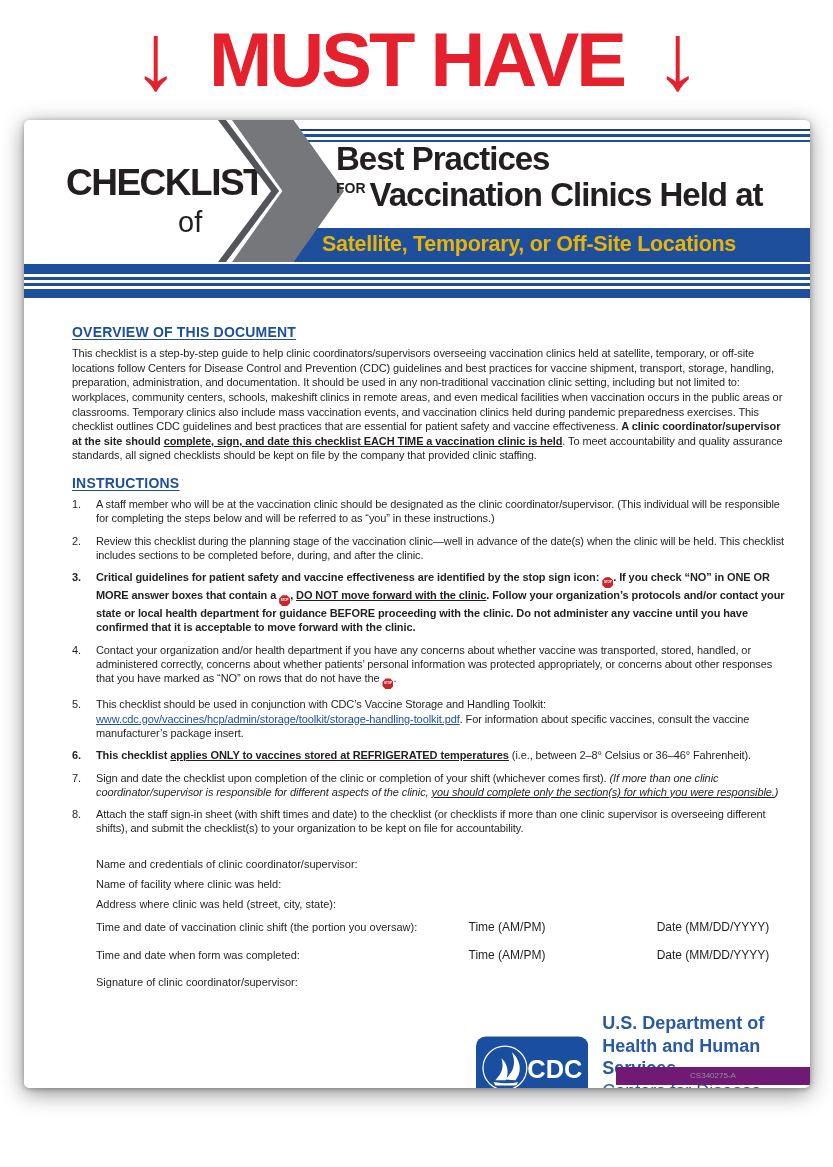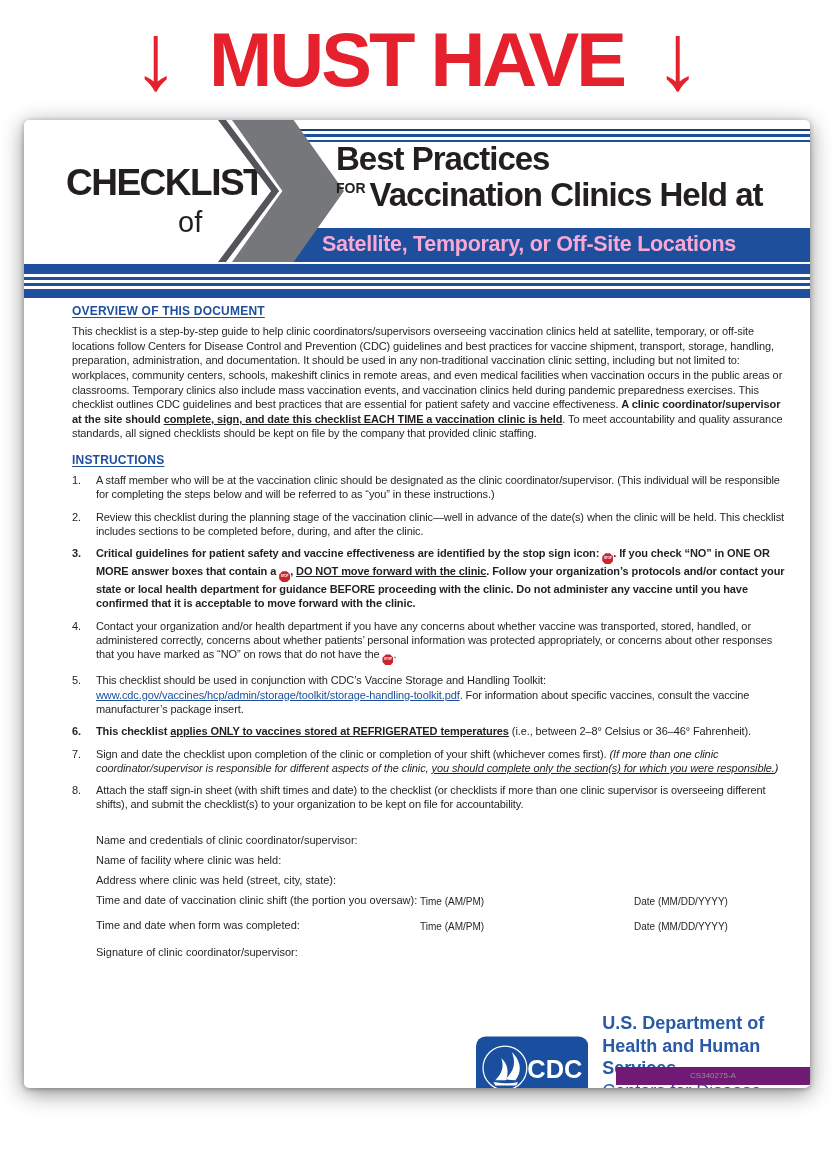--- a/index.html
+++ b/index.html
@@ -32,37 +32,37 @@
   .rule2{height:3px;background:var(--blue);margin-bottom:3px;}
   .rule3{height:2px;background:var(--blue);}
   .checklist-word{position:absolute;left:42px;top:42px;font-size:37px;font-weight:bold;letter-spacing:-1.5px;}
   .of-word{position:absolute;left:154px;top:86px;font-size:29px;}
   .chev{position:absolute;top:0;height:142px;z-index:2;
         clip-path:polygon(0 0,55% 0,100% 50%,55% 100%,0 100%,45% 50%);}
   .chev-dark{left:194px;width:118px;background:#54555a;}
   .chev-white{left:202px;width:118px;background:#fff;}
   .chev-main{left:208px;width:112px;background:#76777b;}
   .satellite{position:absolute;left:248px;right:0;top:108px;height:34px;background:var(--blue);z-index:1;
-             color:#f9a8d4;font-weight:bold;font-size:21.5px;line-height:33px;padding-left:50px;letter-spacing:-0.3px;}
+             color:#eab308;font-weight:bold;font-size:21.5px;line-height:33px;padding-left:50px;letter-spacing:-0.3px;}
   .titles{position:absolute;left:312px;top:22px;z-index:3;}
   .t1{font-size:33px;font-weight:bold;letter-spacing:-1px;line-height:1.05;}
   .t2{font-size:33px;font-weight:bold;letter-spacing:-1px;line-height:1.12;}
   .for{font-size:14px;vertical-align:13px;letter-spacing:0;margin-right:4px;}
 
   
   .band{margin-top:2px;}
   .band .b1{height:10px;background:var(--blue);}
   .band .g{height:3px;background:#fff;}
   .band .b2{height:3px;background:var(--blue);}
   .band .b3{height:9px;background:var(--blue);}
 
   
   .content{padding:6px 18px 0 48px;}
-  .sec{color:var(--blue);font-size:12px;font-weight:bold;text-decoration:underline;
-       text-underline-offset:2px;margin:0 0 6px;letter-spacing:.2px;}
+  .sec{color:var(--blue);font-size:14px;font-weight:bold;text-decoration:underline;
+       text-underline-offset:2px;margin:20px 0 6px;letter-spacing:.2px;}
   .para{font-size:11px;line-height:1.33;letter-spacing:-.1px;}
   .b{font-weight:bold;}
   .u{text-decoration:underline;}
   .i{font-style:italic;}
   .link{color:var(--blue);text-decoration:underline;}
   .ins{margin-top:6px;}
   .ins-item{display:flex;margin-bottom:8px;font-size:11px;line-height:1.3;letter-spacing:-.1px;}
   .num{flex:0 0 24px;}
   .txt{flex:1;}
   .stop-icon{display:inline-block;width:11px;height:11px;background:#c9252d;
@@ -73,21 +73,21 @@
   .form{margin-top:22px;padding-left:24px;}
   .form-row{display:flex;align-items:flex-end;margin-bottom:7px;}
   .flabel{flex:1;font-size:11px;padding-bottom:1px;}
   .fline-wrap{flex:0 0 372px;}
   .fline{border-bottom:1.3px solid #1a1a1a;height:14px;}
   .fline.thick{border-bottom-width:2.2px;}
   .td-wrap{flex:0 0 372px;display:flex;justify-content:space-between;}
   .td-group1{width:174px;}
   .td-group2{width:158px;}
   .td-line{border-bottom:1.3px solid #1a1a1a;height:14px;}
-  .td-cap{font-size:10px;text-align:left;padding-top:2px;}
+  .td-cap{font-size:12px;text-align:center;padding-top:2px;}
   .row-td{margin-bottom:12px;}
   .row-sig{margin-top:14px;}
 
   
   .cdc-block{position:absolute;left:452px;top:892px;display:flex;align-items:center;gap:14px;}
   .hhs-text{color:#2a59a5;font-size:18px;line-height:1.25;}
   .hhs-text .bold{font-weight:bold;}
 
   
   .foot{position:absolute;left:44px;top:1012px;font-size:8.6px;font-weight:bold;line-height:1.4;color:#1d1d1f;}

